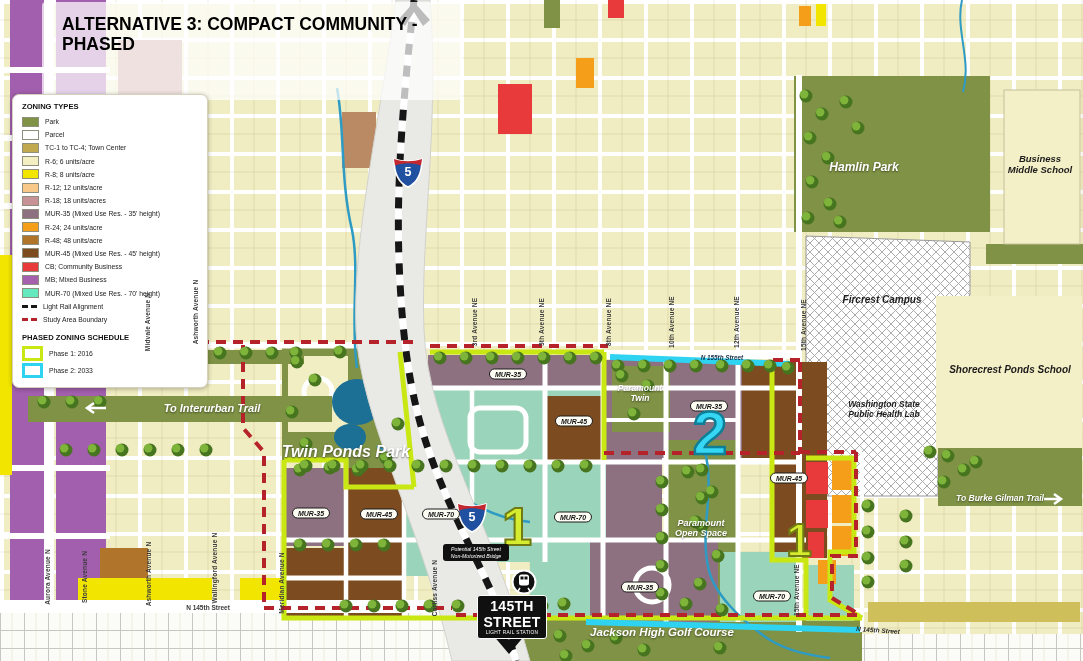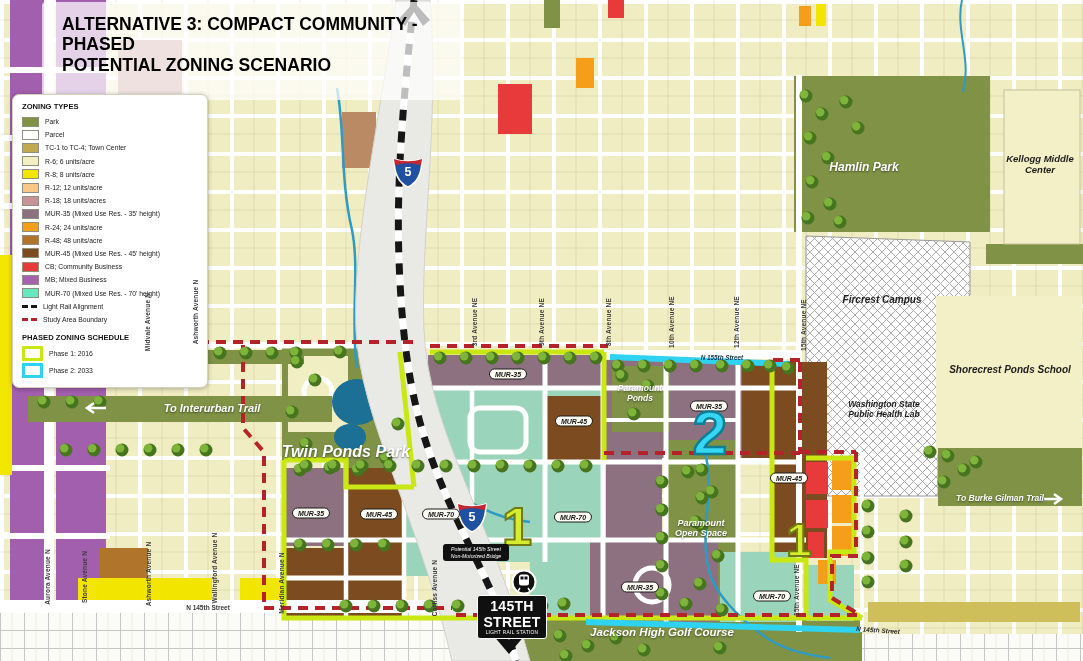--- a/index.html
+++ b/index.html
@@ -323,21 +323,20 @@
     <rect x="-5" y="-7.5" width="10" height="11" rx="2.5" fill="#ffffff"></rect>
     <rect x="-3.5" y="-5.5" width="3" height="3" fill="#101010"></rect>
     <rect x="0.5" y="-5.5" width="3" height="3" fill="#101010"></rect>
     <path d="M-4,6 L-6,9 M4,6 L6,9" stroke="#ffffff" stroke-width="1.5"></path>
   </g>
 </svg>
 
 <div class="abs titlebg"></div>
 <div class="abs title">
   <div>ALTERNATIVE 3: COMPACT COMMUNITY - PHASED</div>
-  <div>POTENTIAL ZONING SCENARIO</div>
 </div>
 
 <div class="abs legend">
   <h3>ZONING TYPES</h3>
   <div class="lrow">
         <span class="sw" style="background: rgb(127, 146, 69);"></span>
         <span class="ltext">Park</span>
       </div>
   <div class="lrow">
         <span class="sw" style="background: rgb(255, 255, 255);"></span>
@@ -425,24 +424,24 @@
 <div class="vlabel" style="left:736px;top:322px">12th Avenue NE</div>
 <div class="vlabel" style="left:803px;top:325px">15th Avenue NE</div>
 <div class="vlabel" style="left:796px;top:590px">15th Avenue NE</div>
 
 <div class="hlabel" style="left:208px;top:607px">N 145th Street</div>
 <div class="cyanlabel" style="left:722px;top:357px">N 155th Street</div>
 <div class="hlabel diag" style="left:878px;top:630px;font-weight:bold;color:#2b2b2b">N 145th Street</div>
 
 <div class="parklabel" style="left:864px;top:168px;font-size:12px;white-space:nowrap">Hamlin Park</div>
 <div class="parklabel" style="left:346px;top:452px;font-size:16px;white-space:nowrap">Twin Ponds Park</div>
-<div class="parklabel" style="left:640px;top:394px;font-size:8.5px;width:52px">Paramount Ponds</div>
+<div class="parklabel" style="left:640px;top:394px;font-size:8.5px;width:52px">Paramount Twin</div>
 <div class="parklabel" style="left:701px;top:528px;font-size:9px;width:66px">Paramount Open Space</div>
 <div class="parklabel" style="left:662px;top:633px;font-size:11.5px;white-space:nowrap">Jackson High Golf Course</div>
-<div class="faclabel" style="left:1040px;top:164px;font-size:9.5px;width:74px">Kellogg Middle Center</div>
+<div class="faclabel" style="left:1040px;top:164px;font-size:9.5px;width:74px">Business Middle School</div>
 <div class="faclabel" style="left:1010px;top:370px;font-size:10px;white-space:nowrap">Shorecrest Ponds School</div>
 <div class="faclabel" style="left:882px;top:300px;font-size:10px;white-space:nowrap">Fircrest Campus</div>
 <div class="faclabel" style="left:884px;top:409px;font-size:8.5px;width:96px">Washington State Public Health Lab</div>
 
 <div class="parklabel" style="left:212px;top:408px;font-size:11px;white-space:nowrap">To Interurban Trail</div>
 <div class="parklabel" style="left:1000px;top:499px;font-size:8.5px;white-space:nowrap">To Burke Gilman Trail</div>
 
 <div class="badge" style="left:508px;top:374px">MUR-35</div>
 <div class="badge" style="left:574px;top:421px">MUR-45</div>
 <div class="badge" style="left:709px;top:406px">MUR-35</div>

